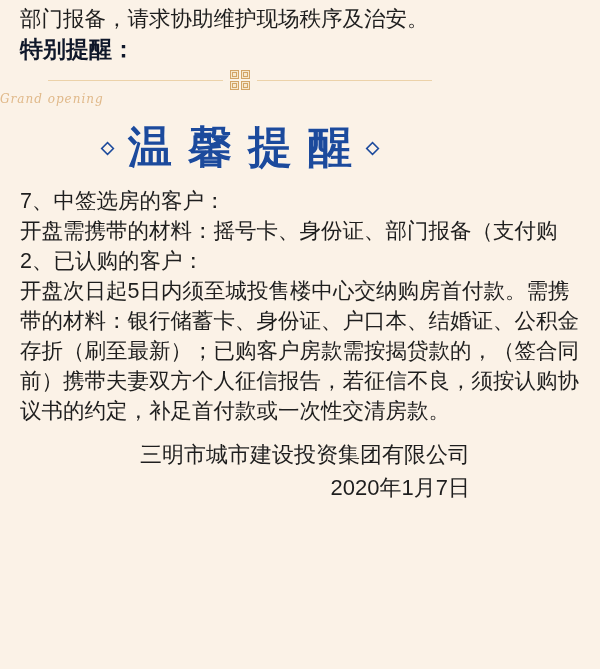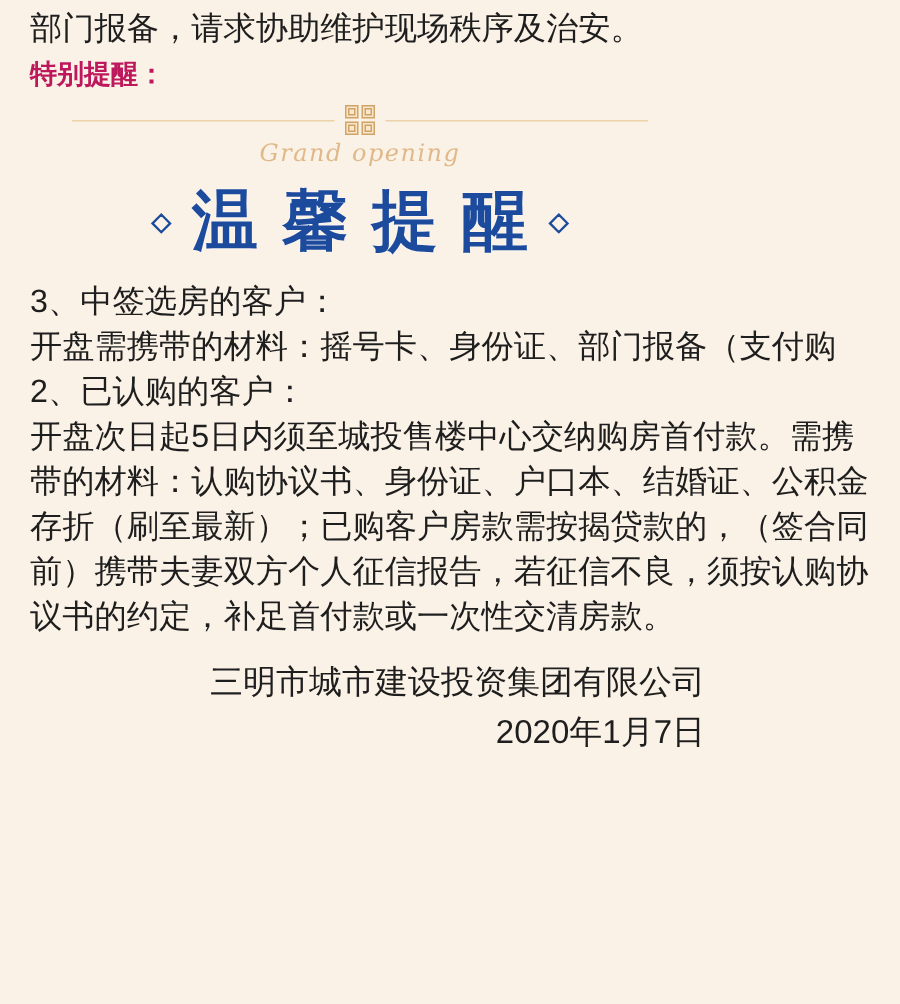--- a/index.html
+++ b/index.html
@@ -15,24 +15,24 @@
   .page { width: 480px; height: 669px; position: relative; }
   .content { padding: 4px 20px 0 20px; }
 
   .intro {
     font-size: 21.5px;
     line-height: 30px;
     color: #1e1e1e;
     white-space: nowrap;
   }
   .special-label {
-    font-size: 18px;
+    font-size: 23px;
     line-height: 30px;
     font-weight: 700;
-    color: #be185d;
+    color: #0f172a;
     white-space: nowrap;
   }
   .blue-para div {
     font-size: 22.4px;
     line-height: 30px;
     font-weight: 700;
     color: #1c4a9c;
     white-space: nowrap;
   }
 
@@ -61,24 +61,24 @@
   }
   .ornament i::after {
     content: "";
     position: absolute;
     inset: 1px;
     border: 1px solid #d2a366;
   }
 
   .caption {
     height: 18px;
-    text-align: center;
+    text-align: left;
     font-family: "DejaVu Serif", serif;
     font-style: italic;
-    font-size: 16px;
+    font-size: 12px;
     letter-spacing: 1px;
     color: #e0b98a;
   }
 
   .heading {
     margin-top: 16px;
     height: 42px;
     display: flex;
     align-items: center;
     justify-content: center;
@@ -144,25 +144,25 @@
   <div class="caption">Grand opening</div>
 
   <div class="heading">
     <span class="diamond">◇</span>
     <span class="title-text">温馨提醒</span>
     <span class="diamond">◇</span>
   </div>
 
   <div class="content">
     <div class="body-text">
-      <div>3、中签选房的客户：</div>
+      <div>7、中签选房的客户：</div>
       <div>开盘需携带的材料：摇号卡、身份证、部门报备（支付购</div>
       <div>2、已认购的客户：</div>
       <div>开盘次日起5日内须至城投售楼中心交纳购房首付款。需携</div>
-      <div>带的材料：认购协议书、身份证、户口本、结婚证、公积金</div>
+      <div>带的材料：银行储蓄卡、身份证、户口本、结婚证、公积金</div>
       <div>存折（刷至最新）；已购客户房款需按揭贷款的，（签合同</div>
       <div>前）携带夫妻双方个人征信报告，若征信不良，须按认购协</div>
       <div>议书的约定，补足首付款或一次性交清房款。</div>
     </div>
   </div>
 
   <div class="signature">
     <div>三明市城市建设投资集团有限公司</div>
     <div>2020年1月7日</div>
   </div>

